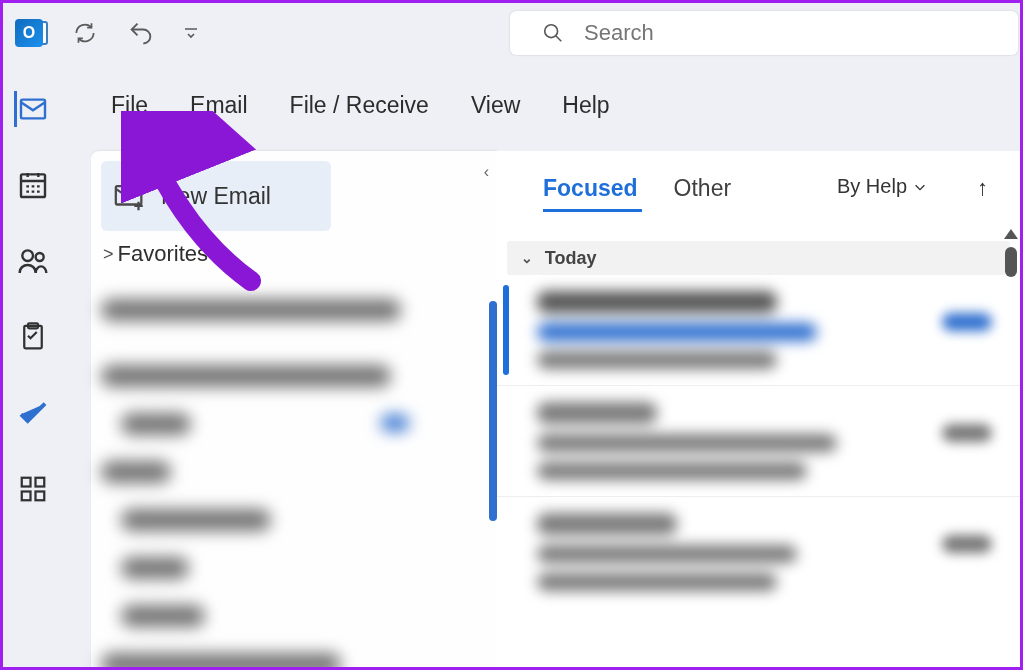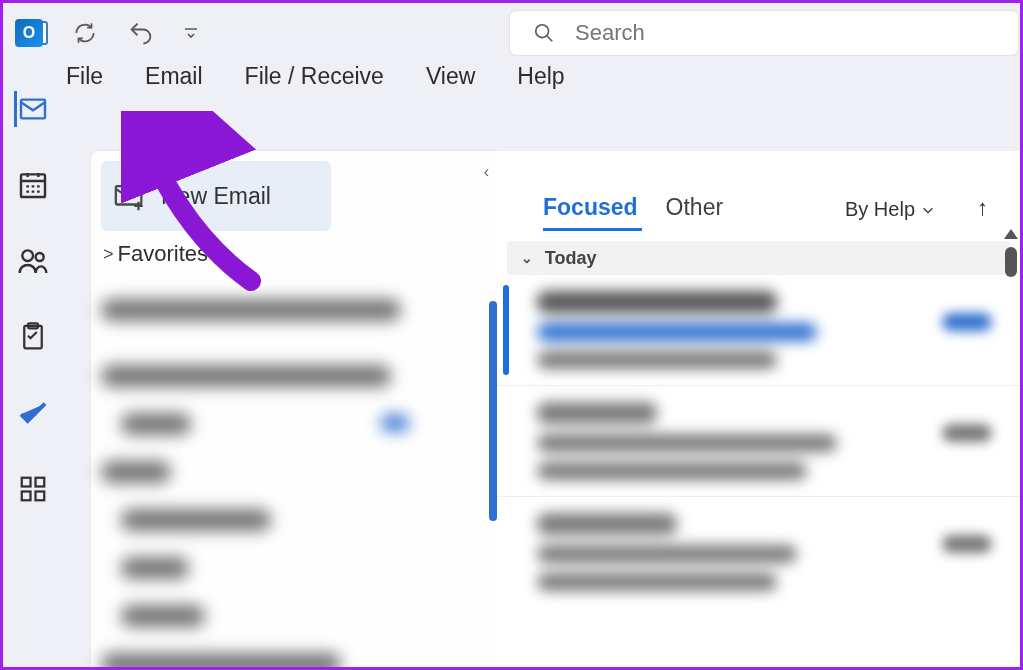--- a/index.html
+++ b/index.html
@@ -3,25 +3,25 @@
   <meta charset="utf-8">
   <style>
     *{box-sizing:border-box;margin:0;padding:0;font-family:"Segoe UI",Arial,sans-serif}
     body{width:1023px;height:670px;background:#eef0f6;overflow:hidden;position:relative;border:3px solid #a020f0}
     
     .qat{height:60px;display:flex;align-items:center;padding-left:12px;gap:28px}
     .qat .logo{width:28px;height:28px;background:linear-gradient(135deg,#0f6cbd,#1c90ed);border-radius:4px;display:flex;align-items:center;justify-content:center;color:#fff;font-weight:600;font-size:16px;position:relative}
     .qat .logo::before{content:"";position:absolute;right:-5px;width:20px;height:20px;border:2px solid #3c7fc0;border-radius:3px;background:#fff;z-index:-1}
     .qat .icon{width:28px;height:28px;color:#4a4a4a;display:flex;align-items:center;justify-content:center;cursor:pointer}
     .qat svg{stroke:#5a5a5a;fill:none;stroke-width:1.6}
-    .search{margin-left:auto;flex:0 0 508px;height:44px;background:#fff;border-radius:6px;box-shadow:0 0 2px rgba(0,0,0,.2);display:flex;align-items:center;padding:0 23px;margin-right:2px;gap:20px}
+    .search{margin-left:auto;flex:0 0 508px;height:44px;background:#fff;border-radius:6px;box-shadow:0 0 2px rgba(0,0,0,.2);display:flex;align-items:center;padding:0 32px;margin-right:2px;gap:20px}
     .search svg{stroke:#595959;fill:none;stroke-width:1.8}
     .search input{border:0;outline:0;font-size:22px;color:#555;flex:1;background:transparent}
     
-    .ribbon{display:flex;align-items:flex-start;gap:42px;padding-left:63px;height:56px;font-size:23px;color:#2c2c2c}
+    .ribbon{display:flex;align-items:flex-end;gap:42px;padding-left:108px;height:56px;font-size:23px;color:#2c2c2c}
     .ribbon .tab{cursor:pointer}
     
     .rail{position:absolute;left:0;top:60px;bottom:0;width:60px;display:flex;flex-direction:column;align-items:center;gap:40px;padding-top:28px}
     .rail .item{width:36px;height:36px;display:flex;align-items:center;justify-content:center;color:#323232;cursor:pointer}
     .rail .item.active svg{stroke:#2f6fcf}
     .rail .item.active{border-left:3px solid #2f6fcf;margin-left:-3px}
     .rail svg{stroke:#323232;fill:none;stroke-width:1.8}
     .rail .item.todo svg{fill:#2f6fcf;stroke:#2f6fcf}
     
     .stage{position:absolute;left:88px;top:148px;right:0;bottom:0;display:flex}
@@ -39,21 +39,21 @@
     .blurred-nav .r3{width:70px;margin-left:20px}
     .blurred-nav .r4{width:70px;margin-left:0}
     .blurred-nav .r5{width:150px;margin-left:20px}
     .blurred-nav .r6{width:68px;margin-left:20px}
     .blurred-nav .r7{width:84px;margin-left:20px}
     .blurred-nav .r8{width:240px}
     .blurred-nav .badge{position:absolute;right:38px;width:28px;height:16px;background:#2f6fcf;border-radius:8px;filter:none}
     .folders .scroll-thumb{position:absolute;right:0;top:150px;width:8px;height:220px;background:#2f6fcf;border-radius:4px}
     
     .messages{flex:1;background:#fff;position:relative;display:flex;flex-direction:column}
-    .msghdr{display:flex;align-items:flex-end;gap:28px;padding:24px 32px 0 46px;font-size:23px;height:70px}
+    .msghdr{display:flex;align-items:flex-start;gap:36px;padding:24px 32px 0 46px;font-size:23px;height:70px}
     .msghdr .focused{color:#1e6fd9;font-weight:600;position:relative;cursor:pointer}
     .msghdr .focused::after{content:"";position:absolute;left:0;right:-4px;bottom:-10px;height:3px;background:#1e6fd9}
     .msghdr .other{color:#404040;cursor:pointer}
     .msghdr .spacer{flex:1}
     .sortby{font-size:20px;color:#333;display:flex;align-items:center;gap:6px;cursor:pointer}
     .sortup{margin-left:14px;font-size:22px;color:#333;cursor:pointer}
     .grouphdr{margin:20px 10px 0 10px;background:#f2f2f2;height:34px;display:flex;align-items:center;gap:12px;padding:0 14px;font-size:18px;color:#444;font-weight:600;border-radius:3px}
     .grouphdr .chev{font-size:14px;color:#555}
     .email{display:flex;padding:16px 28px 16px 40px;gap:14px;position:relative}
     .email .indicator{position:absolute;left:6px;top:10px;bottom:10px;width:6px;background:#1e6fd9;border-radius:3px}

